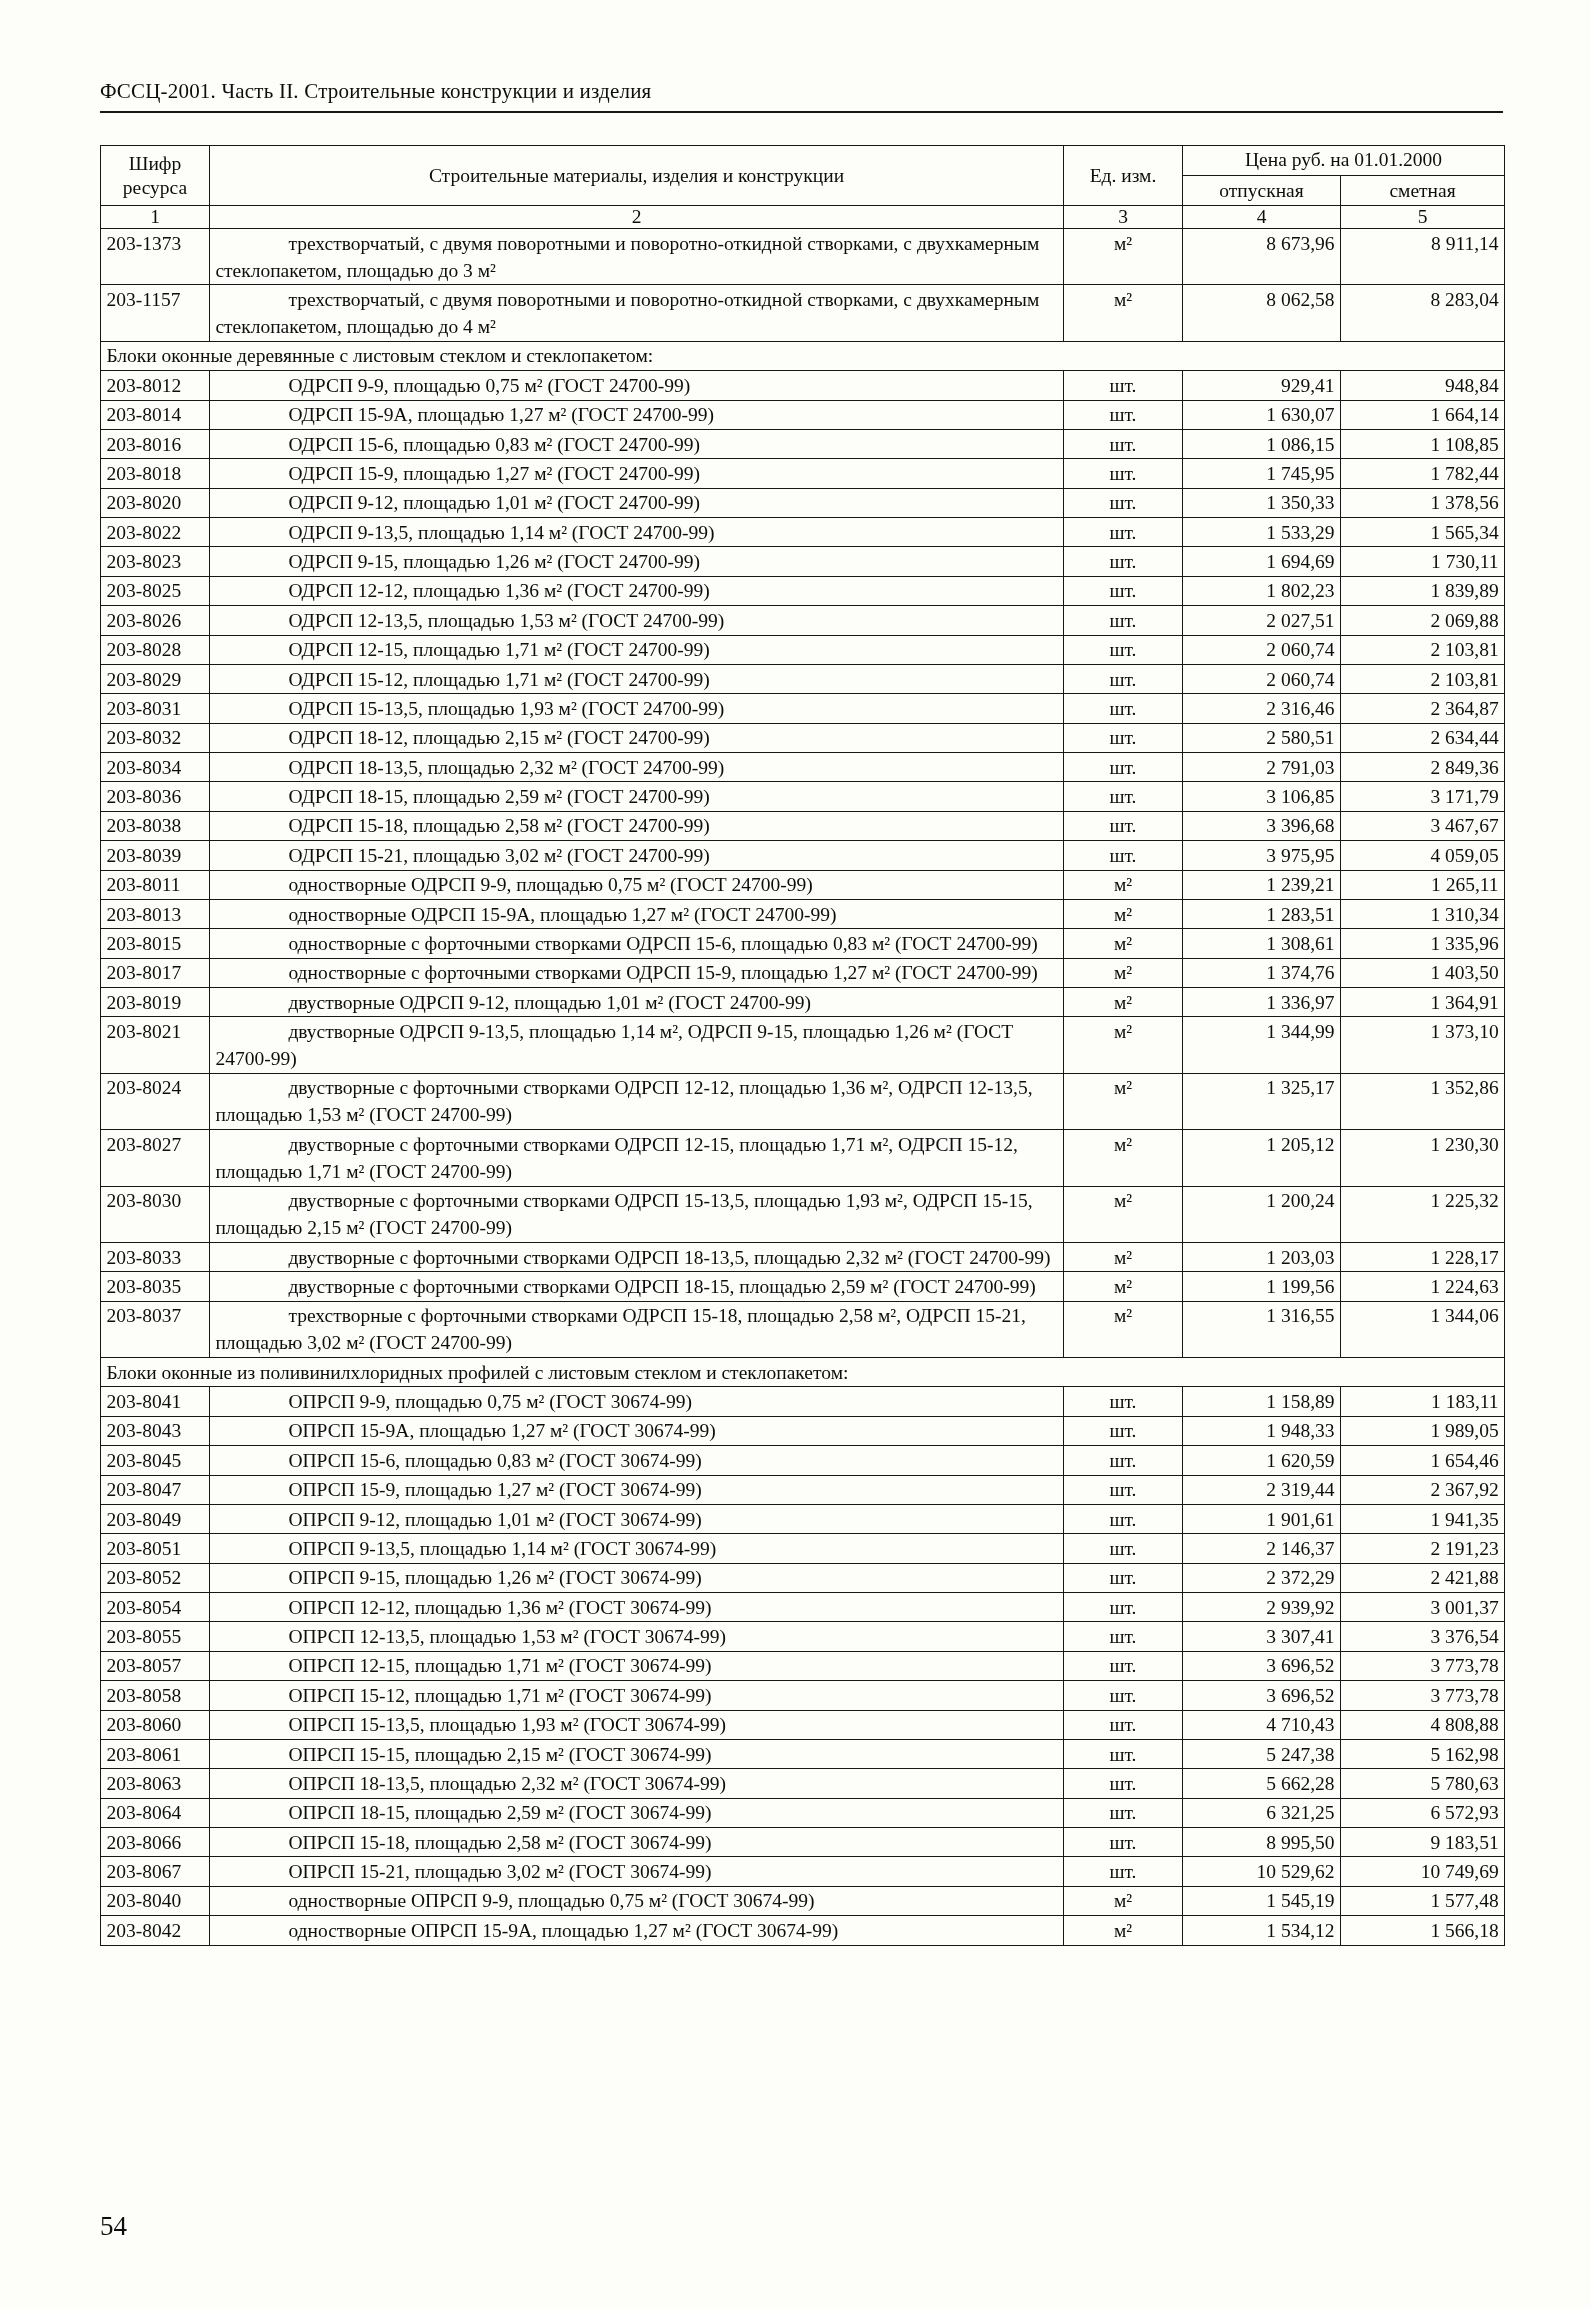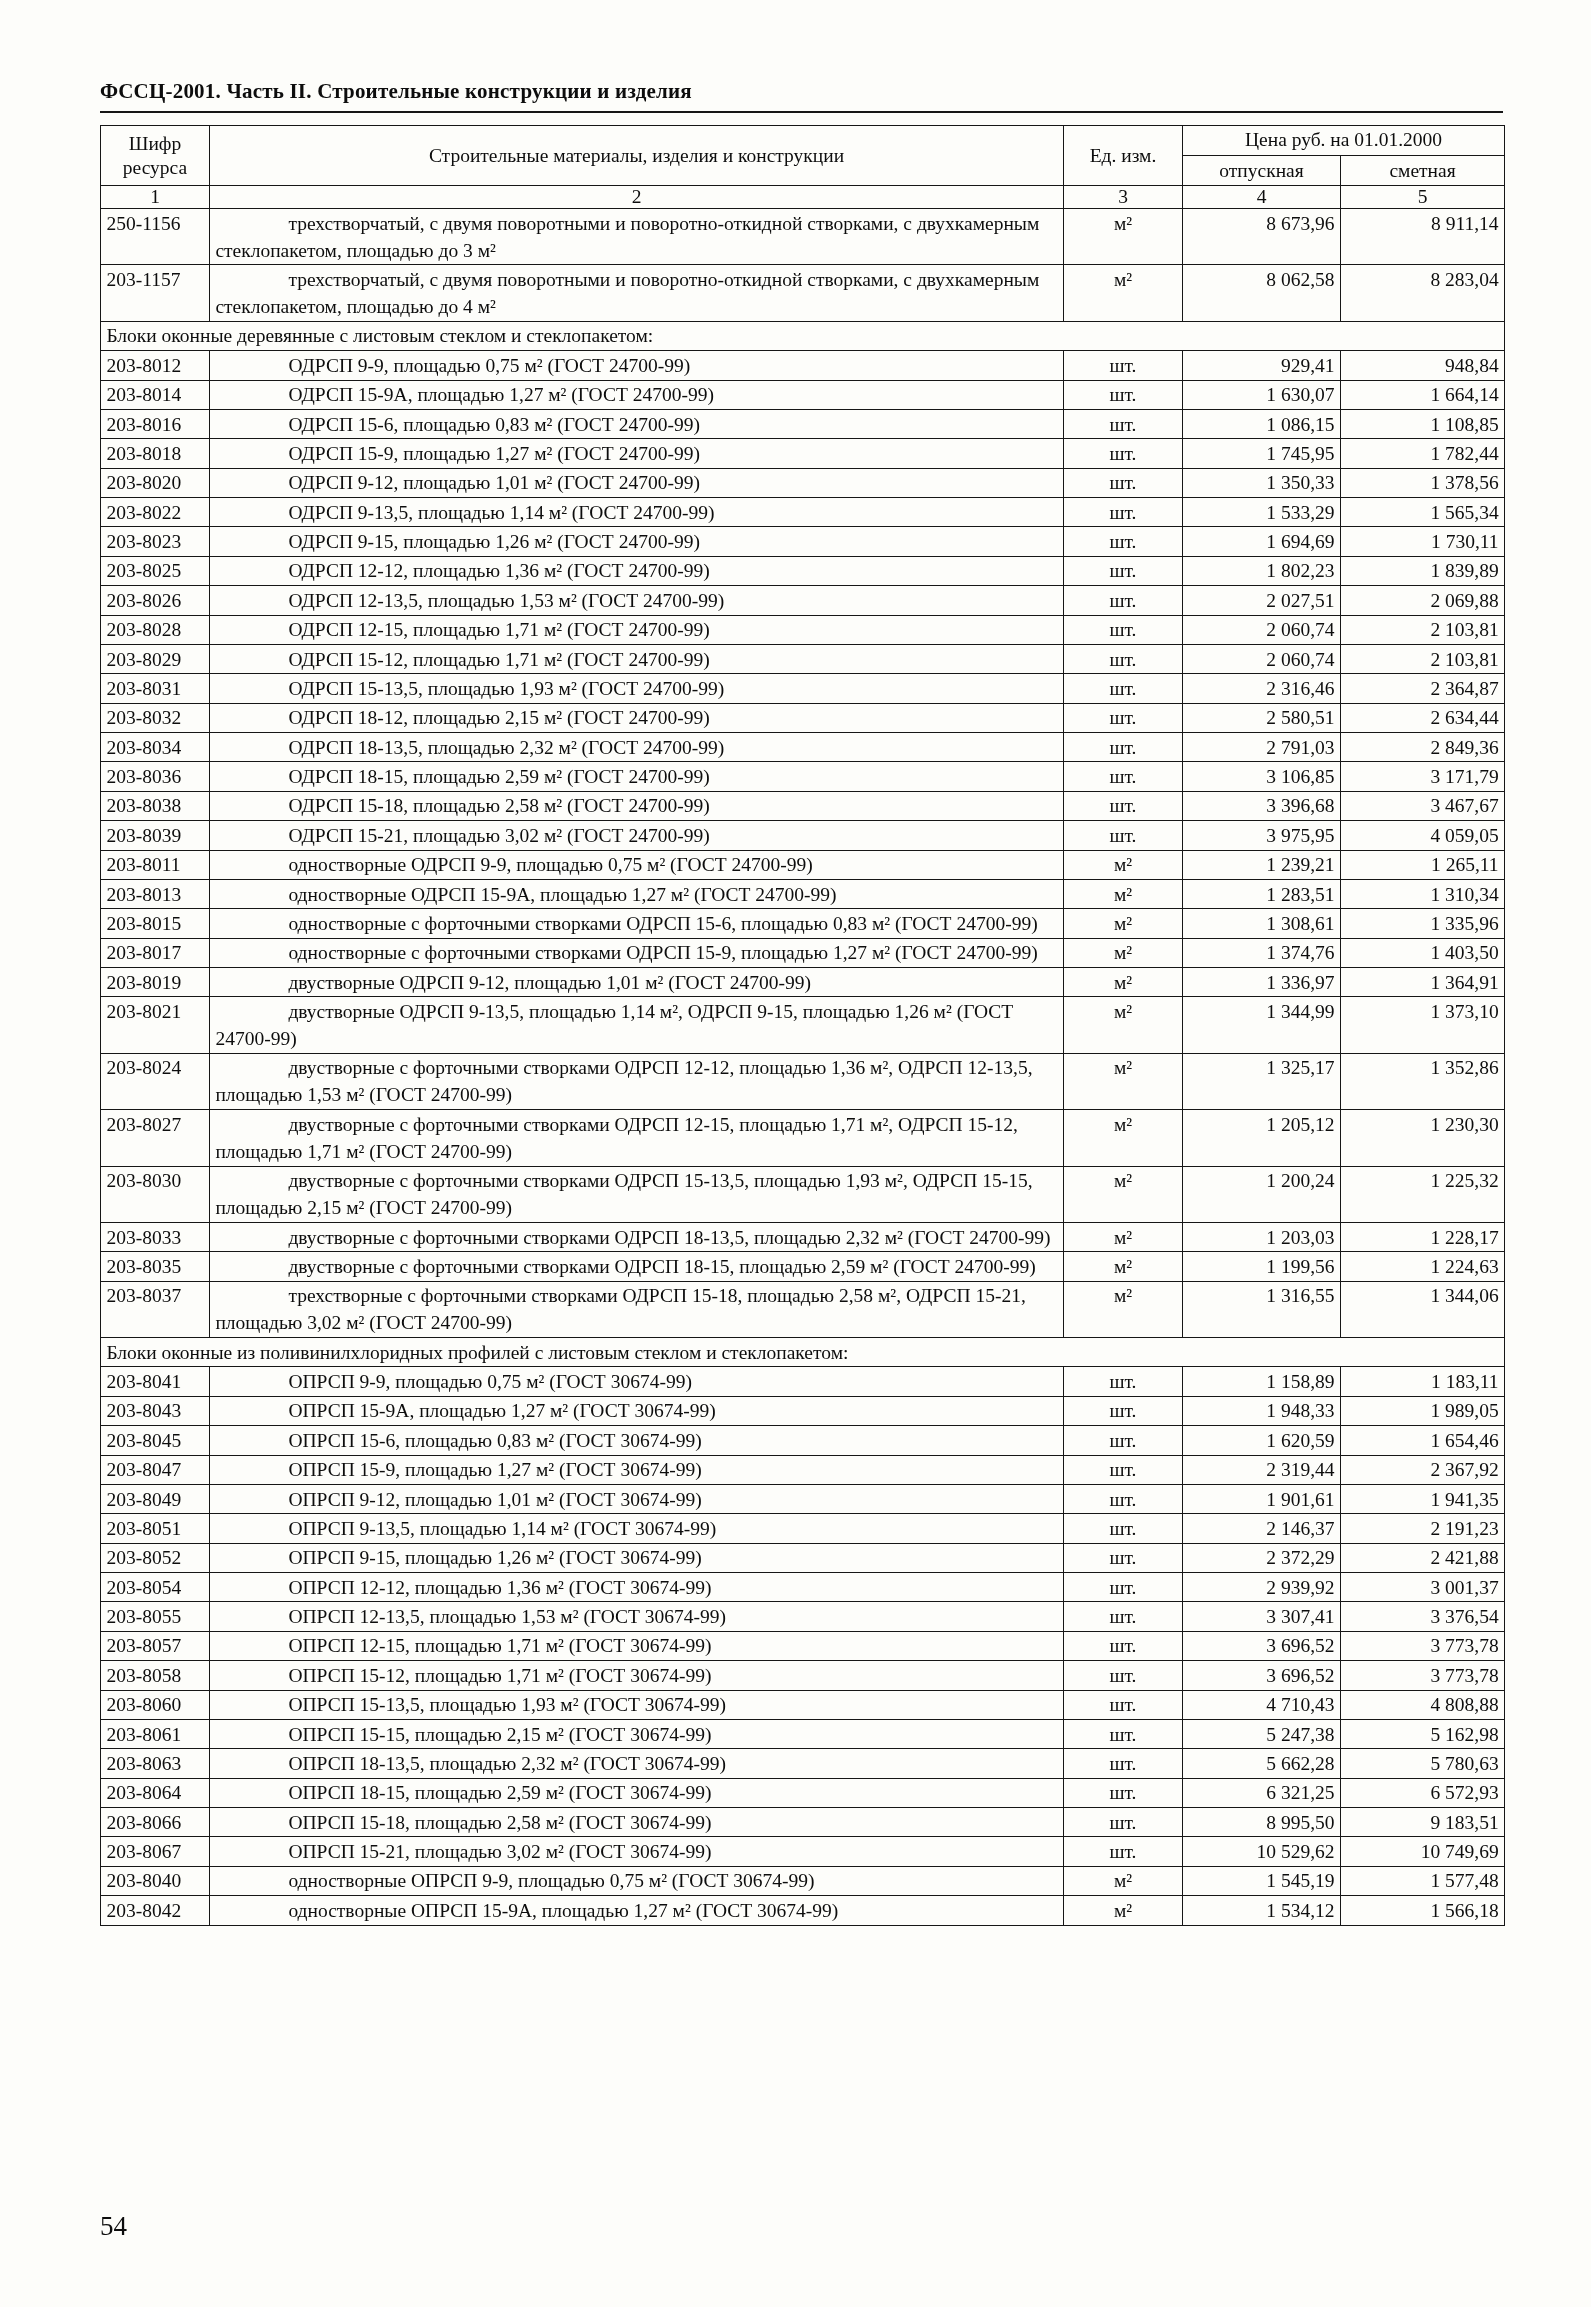--- a/index.html
+++ b/index.html
@@ -14,25 +14,25 @@
     height: 2307px;
     margin: 0 auto;
     background: #fdfdfa;
     color: #0d0d0d;
     font-family: "Liberation Serif", "DejaVu Serif", serif;
     box-sizing: border-box;
     padding: 79px 88px 0 100px;
   }
   .doc-header {
     font-size: 21px;
-    font-weight: bold;
+    font-weight: normal;
     letter-spacing: 0.2px;
     padding-bottom: 6.7px;
     border-bottom: 2.7px solid #161616;
-    margin-bottom: 12px;
+    margin-bottom: 32px;
   }
   table.price-table {
     border-collapse: collapse;
     table-layout: fixed;
     width: 1404px;
     font-size: 19.5px;
   }
   .price-table td, .price-table th {
     border: 1.3px solid #161616;
     vertical-align: top;
@@ -114,21 +114,21 @@
       <tr class="num-row">
         <td>1</td>
         <td>2</td>
         <td>3</td>
         <td>4</td>
         <td>5</td>
       </tr>
     </thead>
     <tbody>
         <tr>
-          <td class="cell-code">250-1156</td>
+          <td class="cell-code">203-1373</td>
           <td class="cell-desc">трехстворчатый, с двумя поворотными и поворотно-откидной створками, с двухкамерным стеклопакетом, площадью до 3 м²</td>
           <td class="cell-unit">м²</td>
           <td class="cell-num">8 673,96</td>
           <td class="cell-num">8 911,14</td>
         </tr>
         <tr>
           <td class="cell-code">203-1157</td>
           <td class="cell-desc">трехстворчатый, с двумя поворотными и поворотно-откидной створками, с двухкамерным стеклопакетом, площадью до 4 м²</td>
           <td class="cell-unit">м²</td>
           <td class="cell-num">8 062,58</td>

